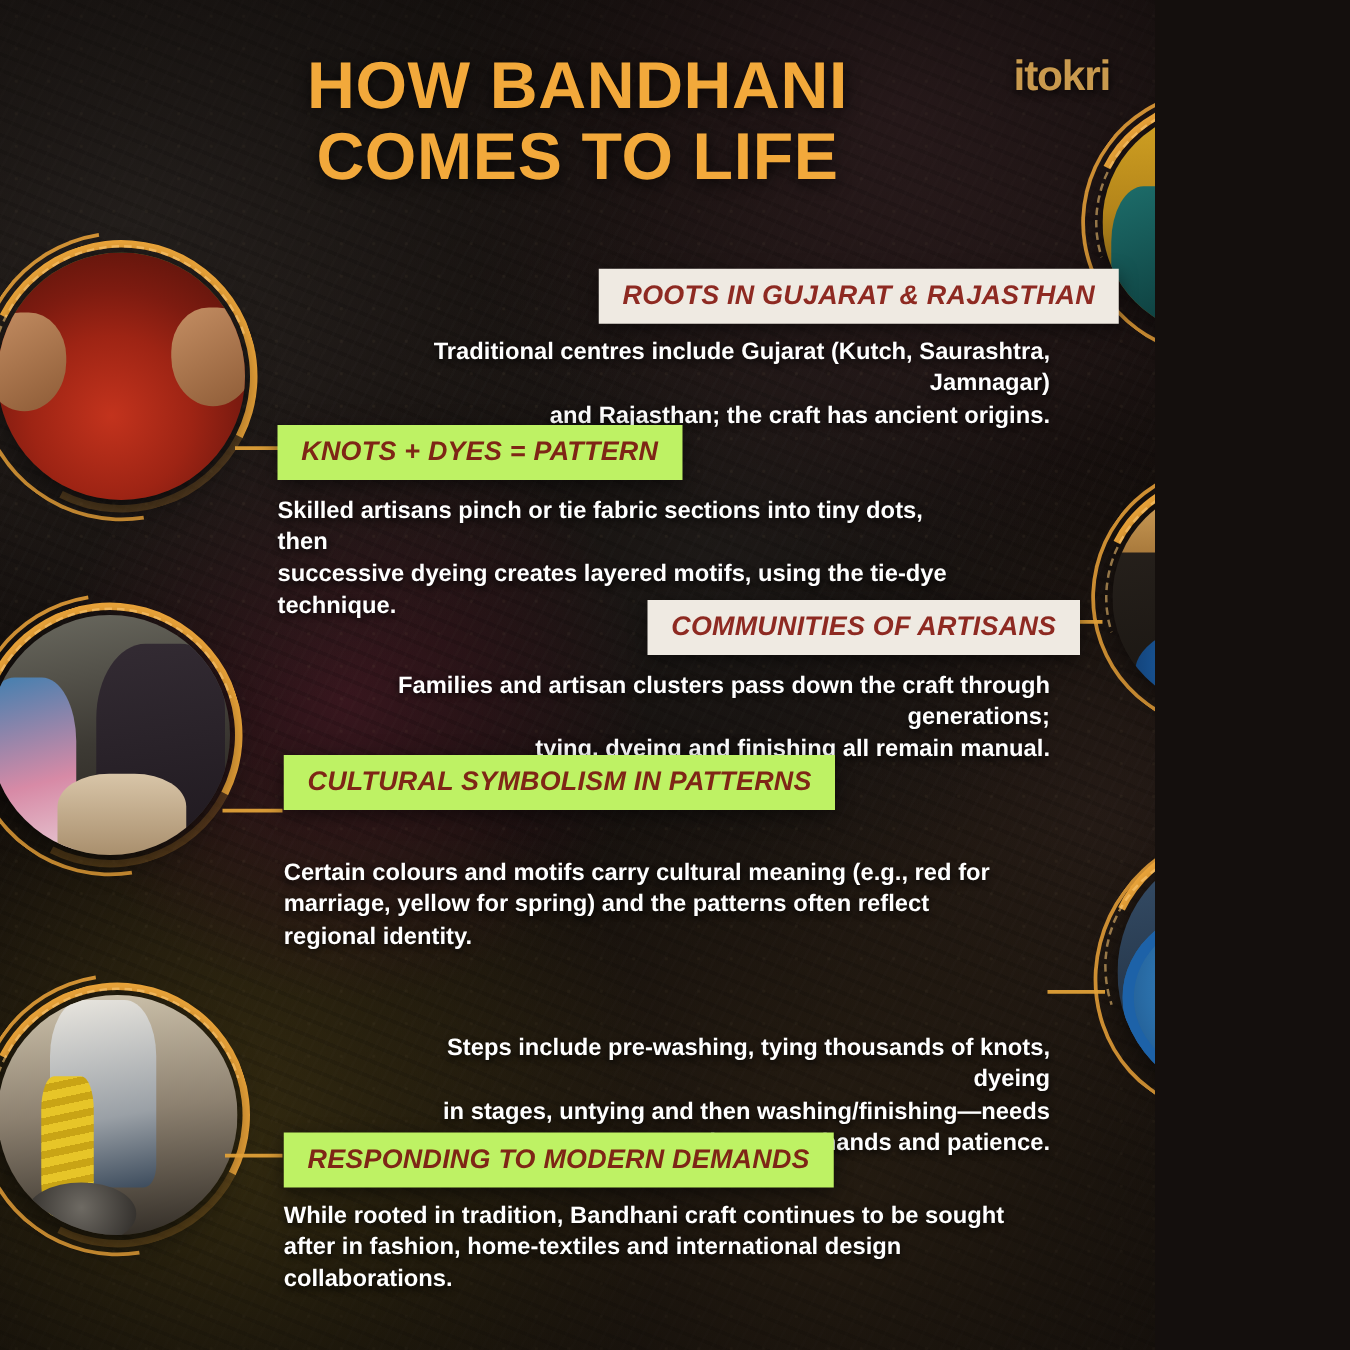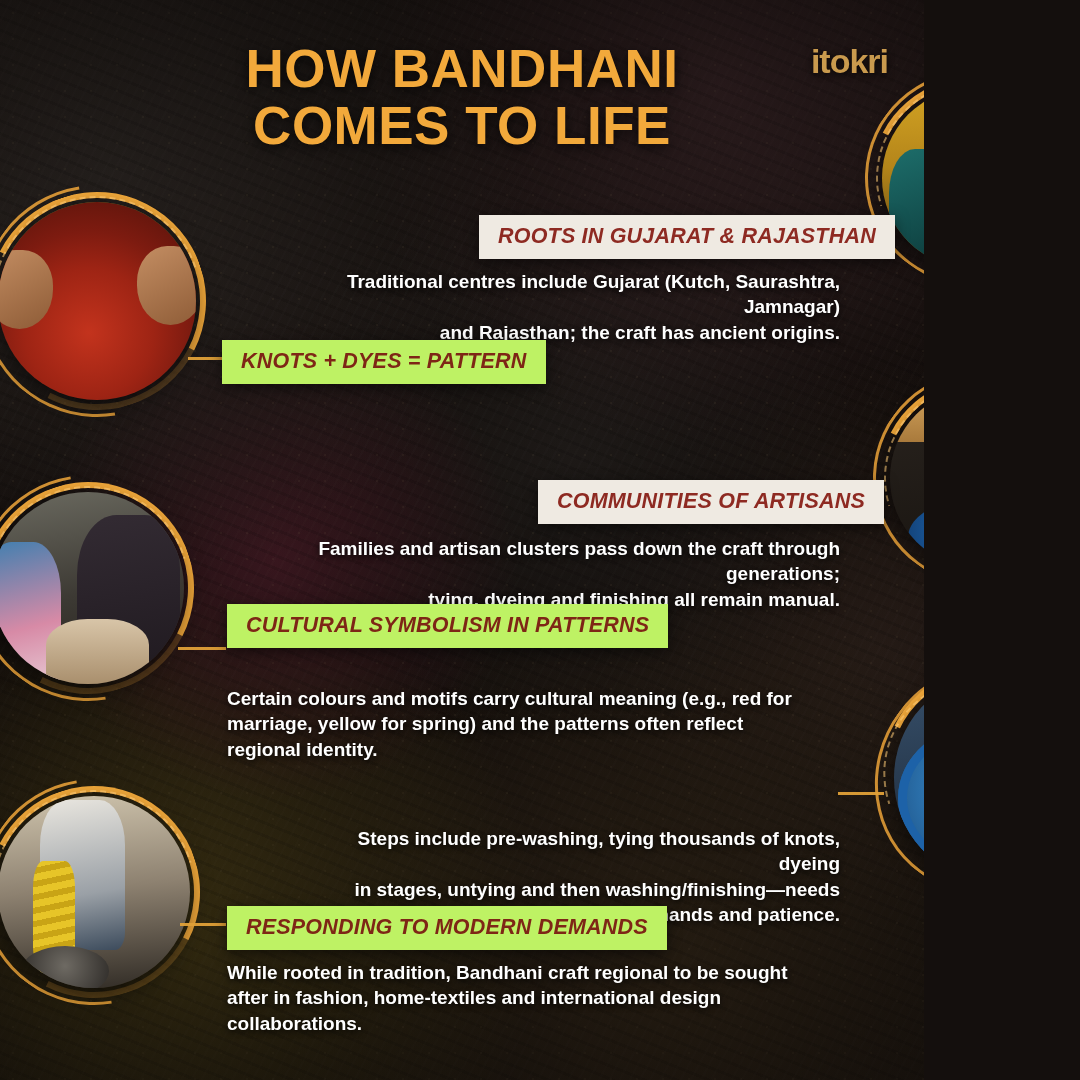--- a/index.html
+++ b/index.html
@@ -239,32 +239,35 @@
   <div class="conn" style="left:838px;top:496px;width:44px;"></div>
   <div class="conn" style="left:178px;top:647px;width:48px;"></div>
   <div class="conn" style="left:838px;top:792px;width:46px;"></div>
   <div class="conn" style="left:180px;top:923px;width:46px;"></div>
 
   <div class="banner cream" style="left:479px;top:215px;">ROOTS IN GUJARAT &amp; RAJASTHAN</div>
   <div class="para right" style="left:260px;top:269px;width:580px;">Traditional centres include Gujarat (Kutch, Saurashtra, Jamnagar)
 and Rajasthan; the craft has ancient origins.</div>
 
   <div class="banner amber" style="left:222px;top:340px;">KNOTS + DYES = PATTERN</div>
-
-  <div class="banner cream" style="left:538px;top:480px;text-align:center;">COMMUNITIES OF ARTISANS</div>
+  <div class="para left" style="left:222px;top:396px;width:560px;">Skilled artisans pinch or tie fabric sections into tiny dots, then
+successive dyeing creates layered motifs, using the tie-dye
+technique.</div>
+
+  <div class="banner cream" style="left:518px;top:480px;text-align:center;">COMMUNITIES OF ARTISANS</div>
   <div class="para right" style="left:240px;top:536px;width:600px;">Families and artisan clusters pass down the craft through generations;
 tying, dyeing and finishing all remain manual.</div>
 
   <div class="banner amber" style="left:227px;top:604px;">CULTURAL SYMBOLISM IN PATTERNS</div>
   <div class="para left" style="left:227px;top:686px;width:570px;">Certain colours and motifs carry cultural meaning (e.g., red for
 marriage, yellow for spring) and the patterns often reflect
 regional identity.</div>
 
   <div class="para right" style="left:300px;top:826px;width:540px;">Steps include pre-washing, tying thousands of knots, dyeing
 in stages, untying and then washing/finishing—needs
 dexterous hands and patience.</div>
 
   <div class="banner amber" style="left:227px;top:906px;">RESPONDING TO MODERN DEMANDS</div>
-  <div class="para left" style="left:227px;top:960px;width:580px;">While rooted in tradition, Bandhani craft regional to be sought
+  <div class="para left" style="left:227px;top:960px;width:580px;">While rooted in tradition, Bandhani craft continues to be sought
 after in fashion, home-textiles and international design
 collaborations.</div>
 
 </div>
 
 </body></html>

